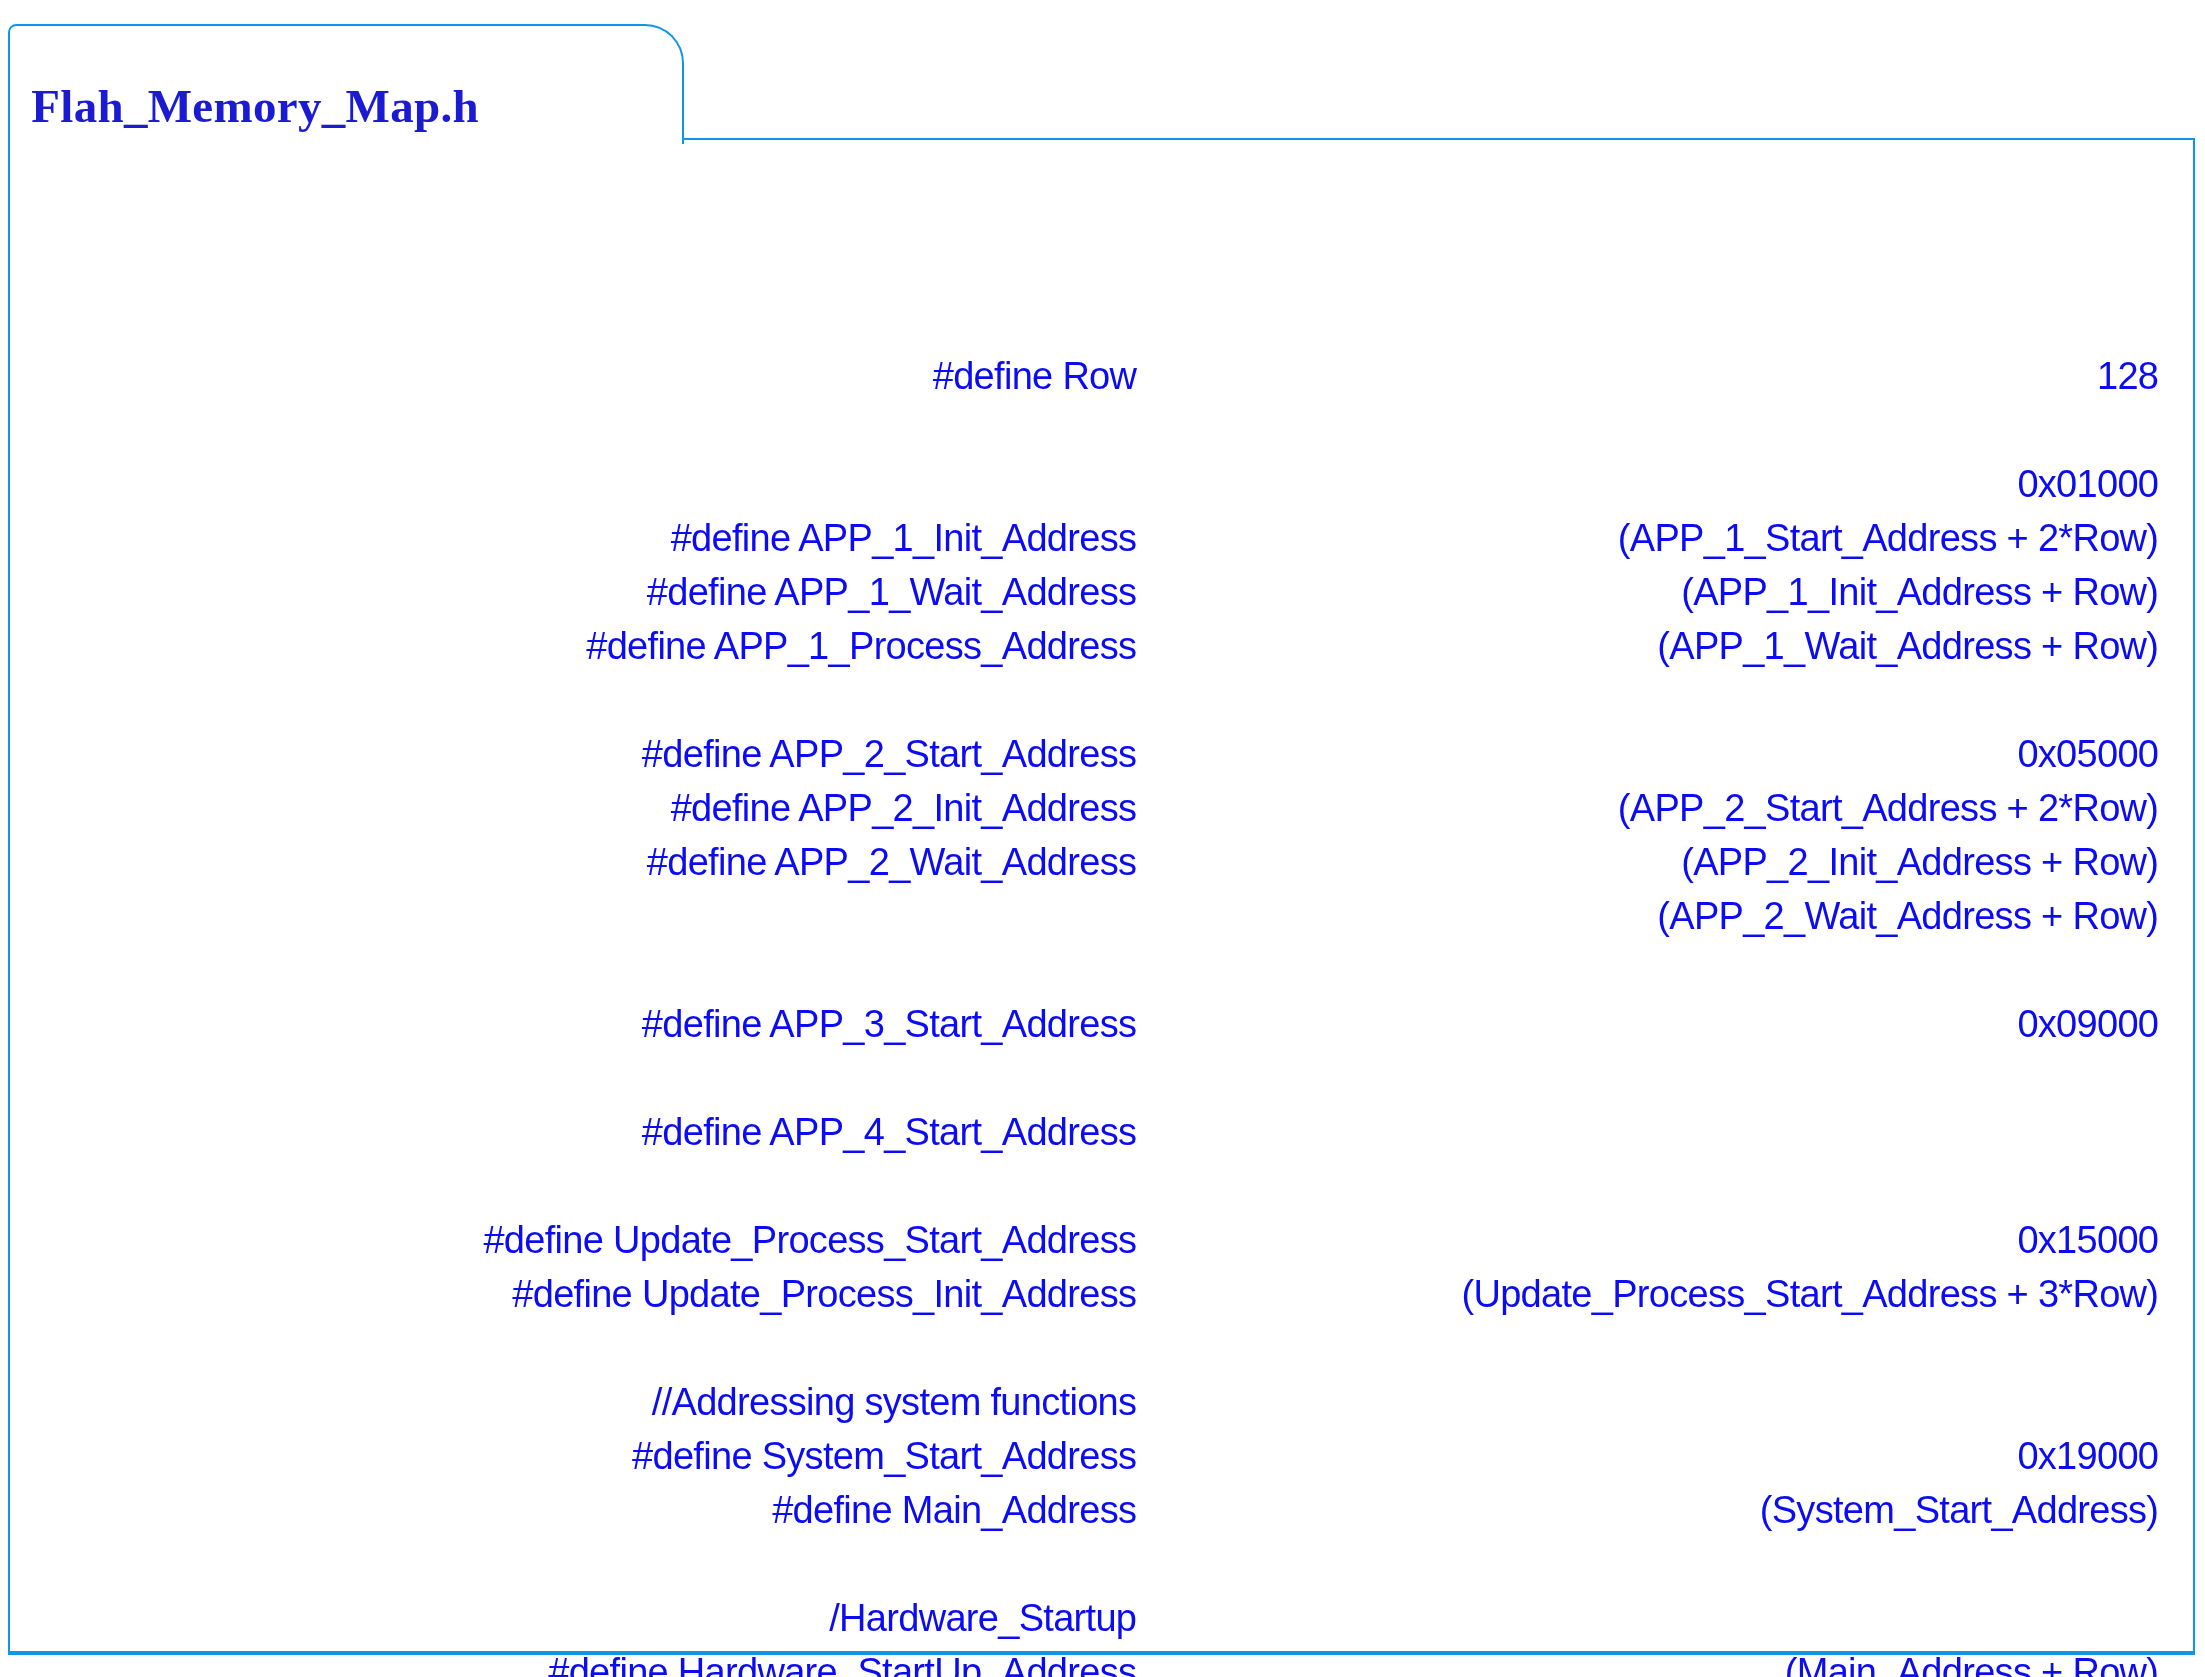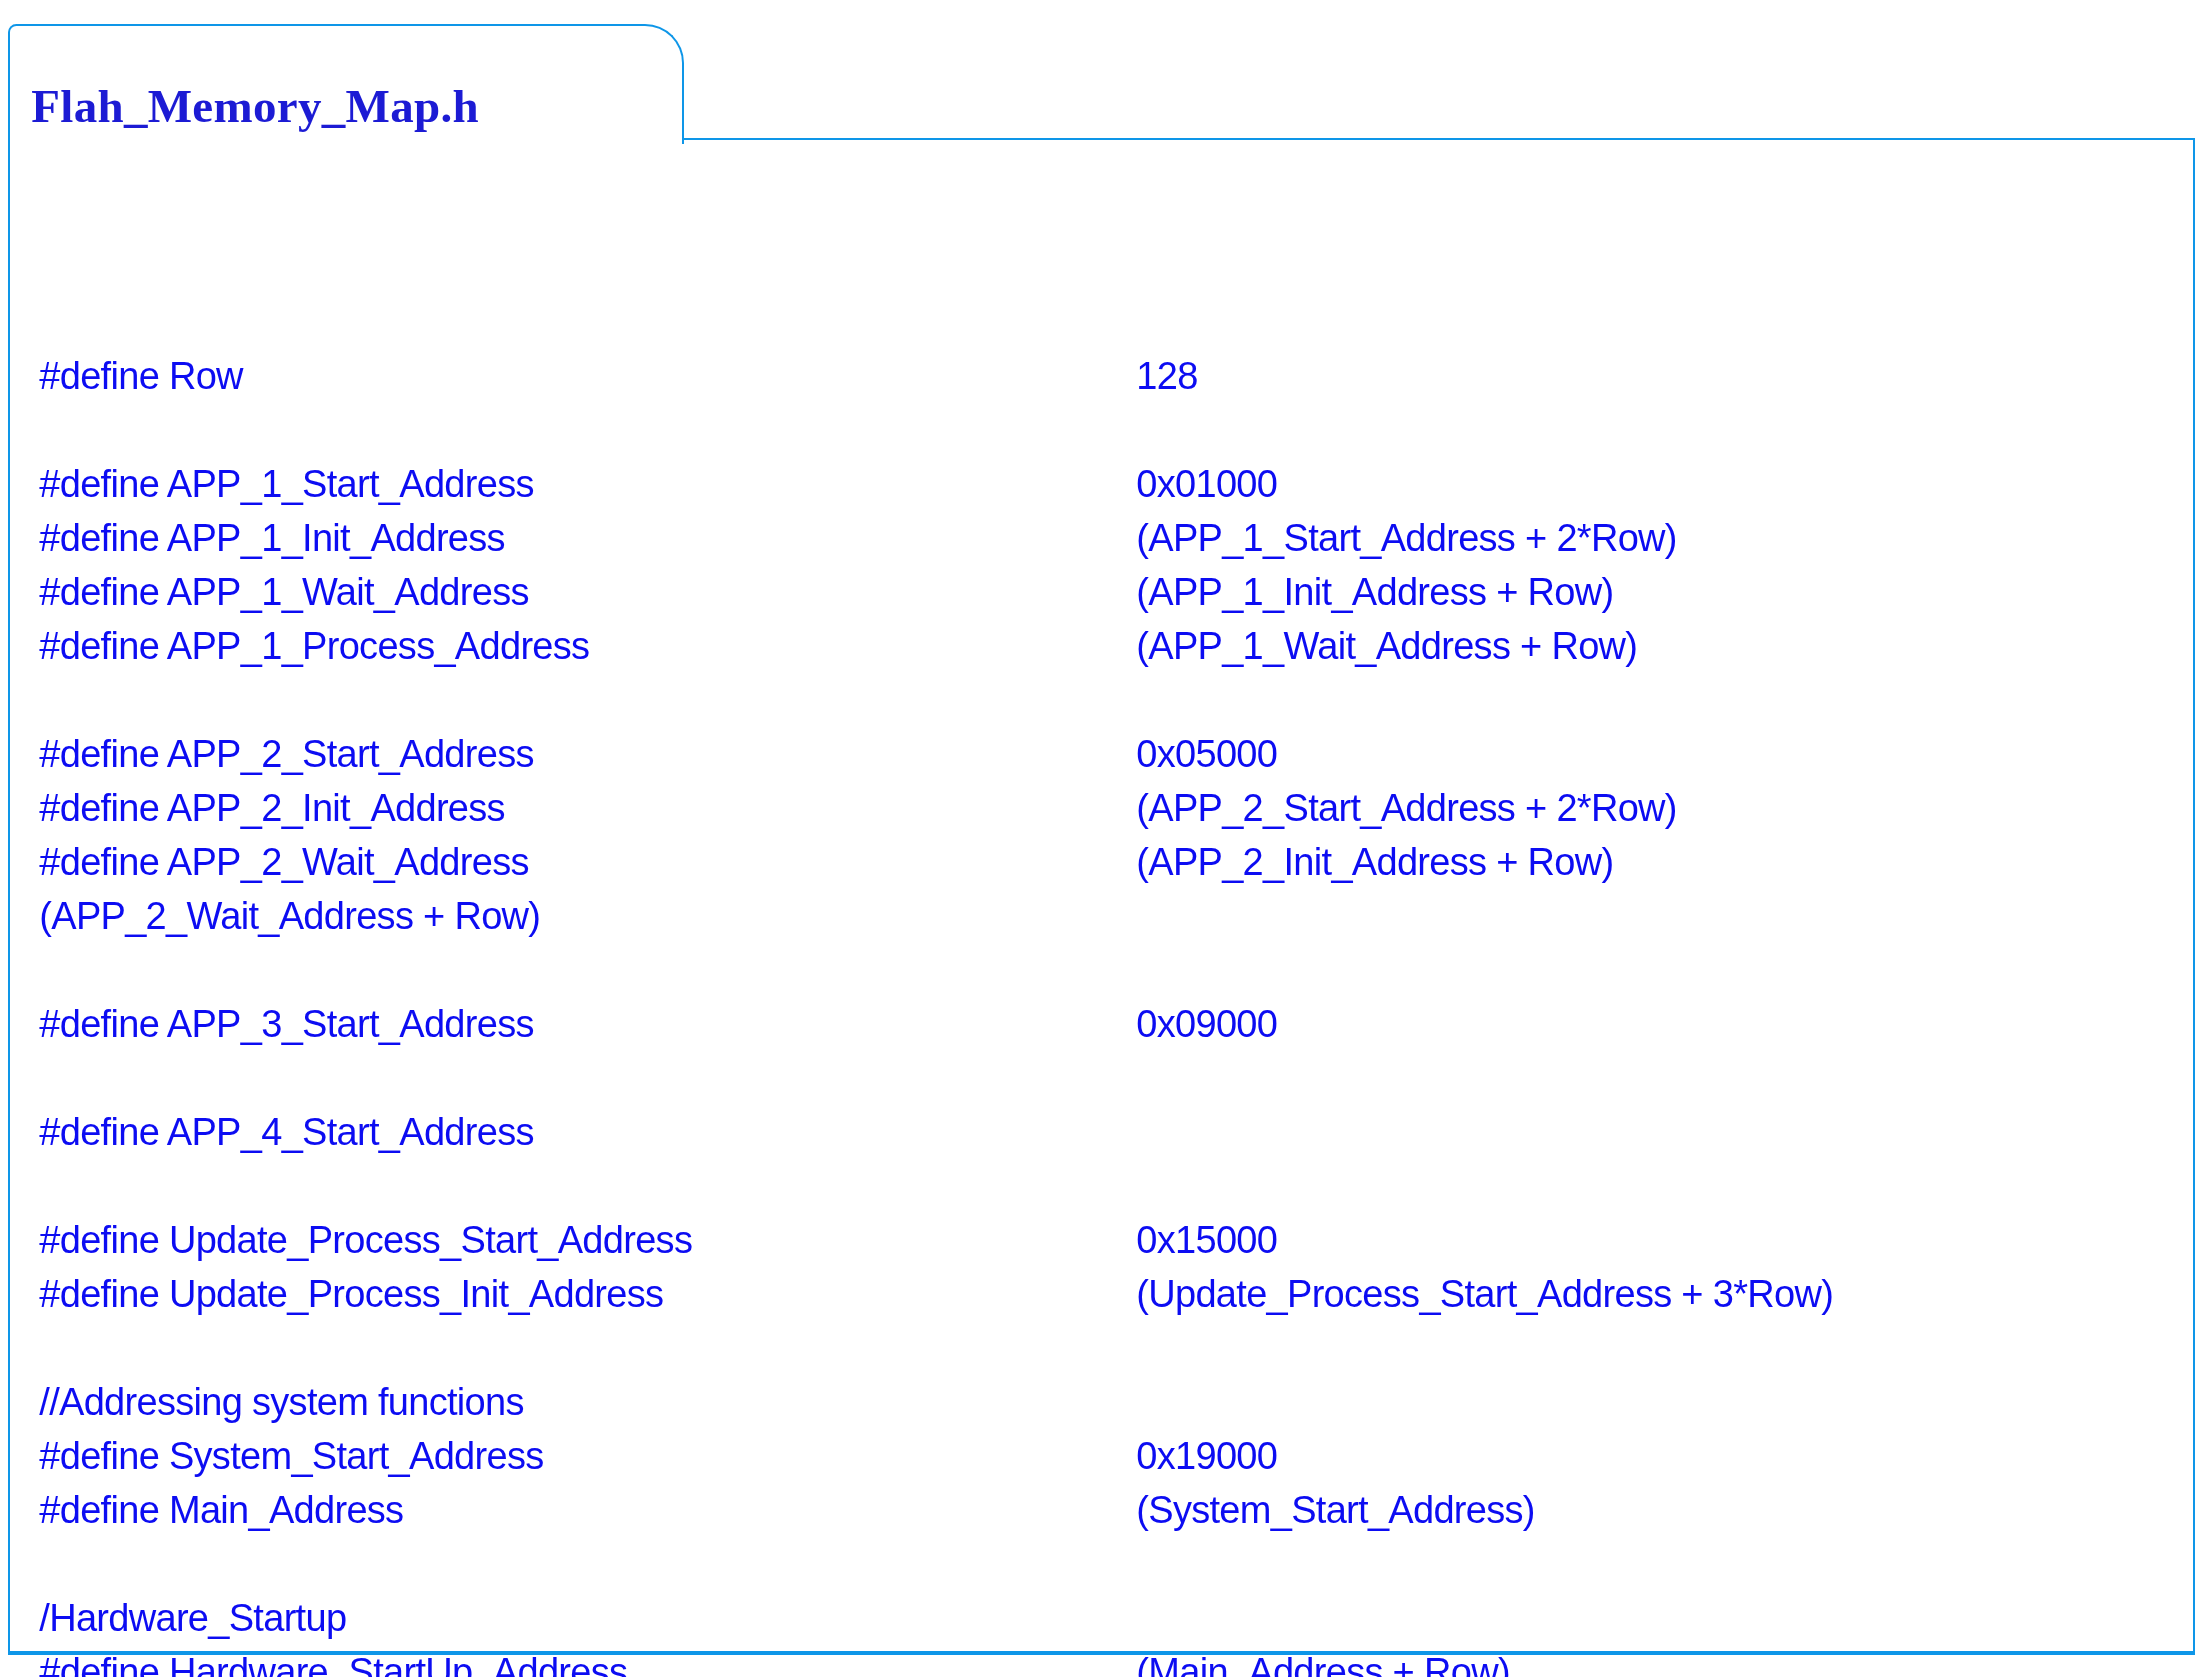--- a/index.html
+++ b/index.html
@@ -19,20 +19,21 @@
   .panel {
     position: absolute;
     left: 8.3px;
     top: 138px;
     width: 2187px;
     height: 1517px;
     box-sizing: border-box;
     border: 2.8px solid #0e96e8;
     border-bottom-width: 4.2px;
     background: #ffffff;
+    text-align: right;
   }
   
   .tab {
     position: absolute;
     left: 8.3px;
     top: 23.6px;
     width: 676px;
     height: 120px;
     box-sizing: border-box;
     background: #ffffff;
@@ -82,21 +83,21 @@
 </head>
 <body>
 
 <div class="canvas">
 
   <div class="panel">
     <div class="code">
 
       <div class="row"><span class="lhs">#define Row</span><span class="rhs">128</span></div>
       <div class="row"><span class="lhs"></span><span class="rhs"></span></div>
-      <div class="row"><span class="lhs">#define APP_1_Start_Address</span><span class="rhs">0x01000</span></div>
+      <div class="row"><span class="rhs">0x01000</span></div>
       <div class="row"><span class="lhs">#define APP_1_Init_Address</span><span class="rhs">(APP_1_Start_Address + 2*Row)</span></div>
       <div class="row"><span class="lhs">#define APP_1_Wait_Address</span><span class="rhs">(APP_1_Init_Address + Row)</span></div>
       <div class="row"><span class="lhs">#define APP_1_Process_Address</span><span class="rhs">(APP_1_Wait_Address + Row)</span></div>
       <div class="row"><span class="lhs"></span><span class="rhs"></span></div>
       <div class="row"><span class="lhs">#define APP_2_Start_Address</span><span class="rhs">0x05000</span></div>
       <div class="row"><span class="lhs">#define APP_2_Init_Address</span><span class="rhs">(APP_2_Start_Address + 2*Row)</span></div>
       <div class="row"><span class="lhs">#define APP_2_Wait_Address</span><span class="rhs">(APP_2_Init_Address + Row)</span></div>
       <div class="row"><span class="rhs">(APP_2_Wait_Address + Row)</span></div>
       <div class="row"><span class="lhs"></span><span class="rhs"></span></div>
       <div class="row"><span class="lhs">#define APP_3_Start_Address</span><span class="rhs">0x09000</span></div>

